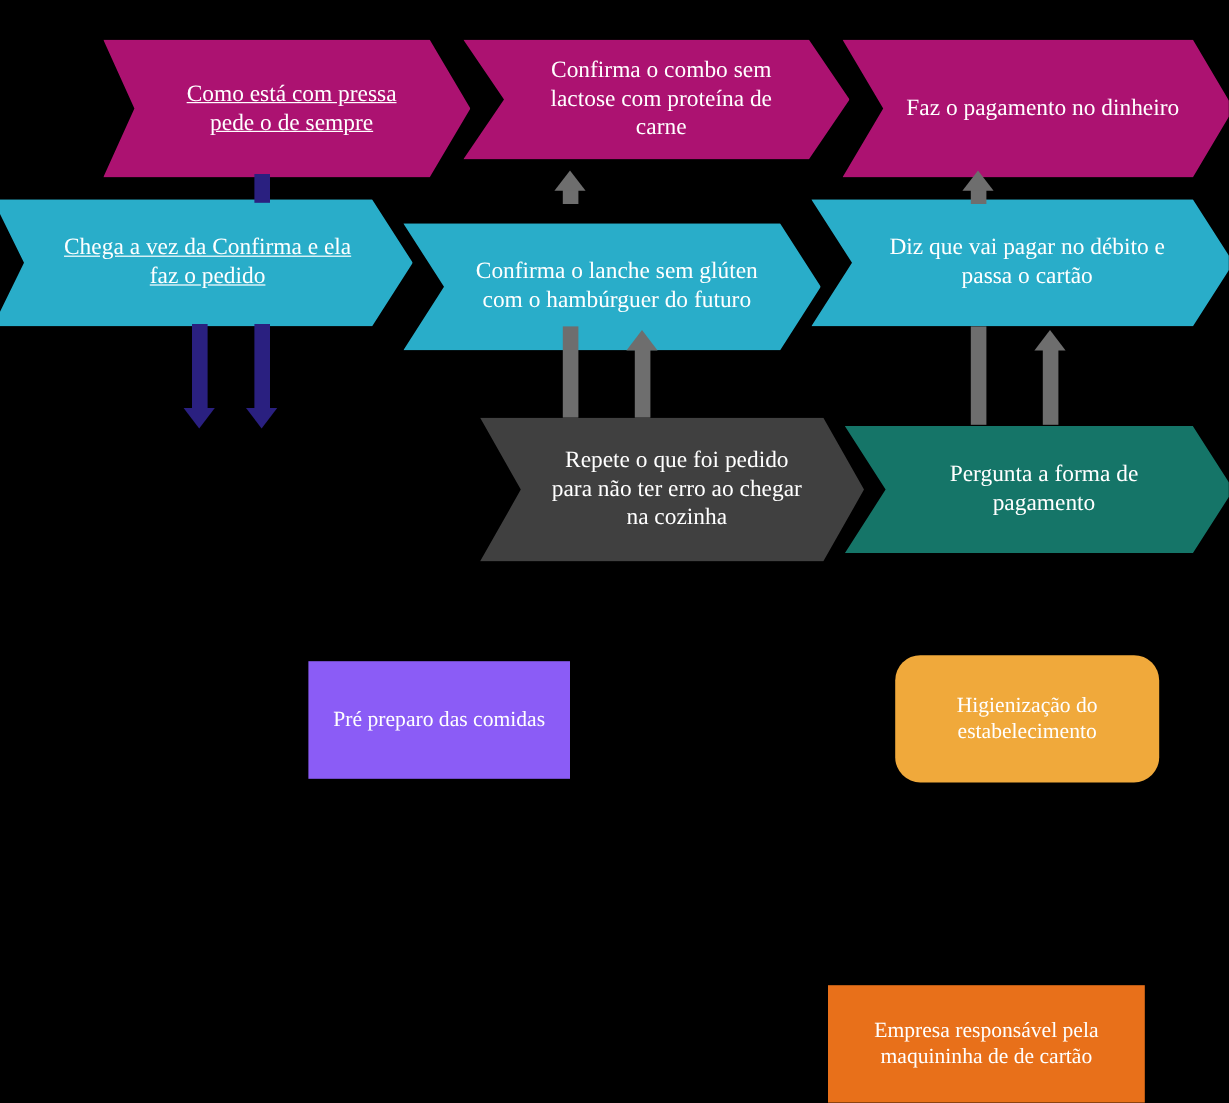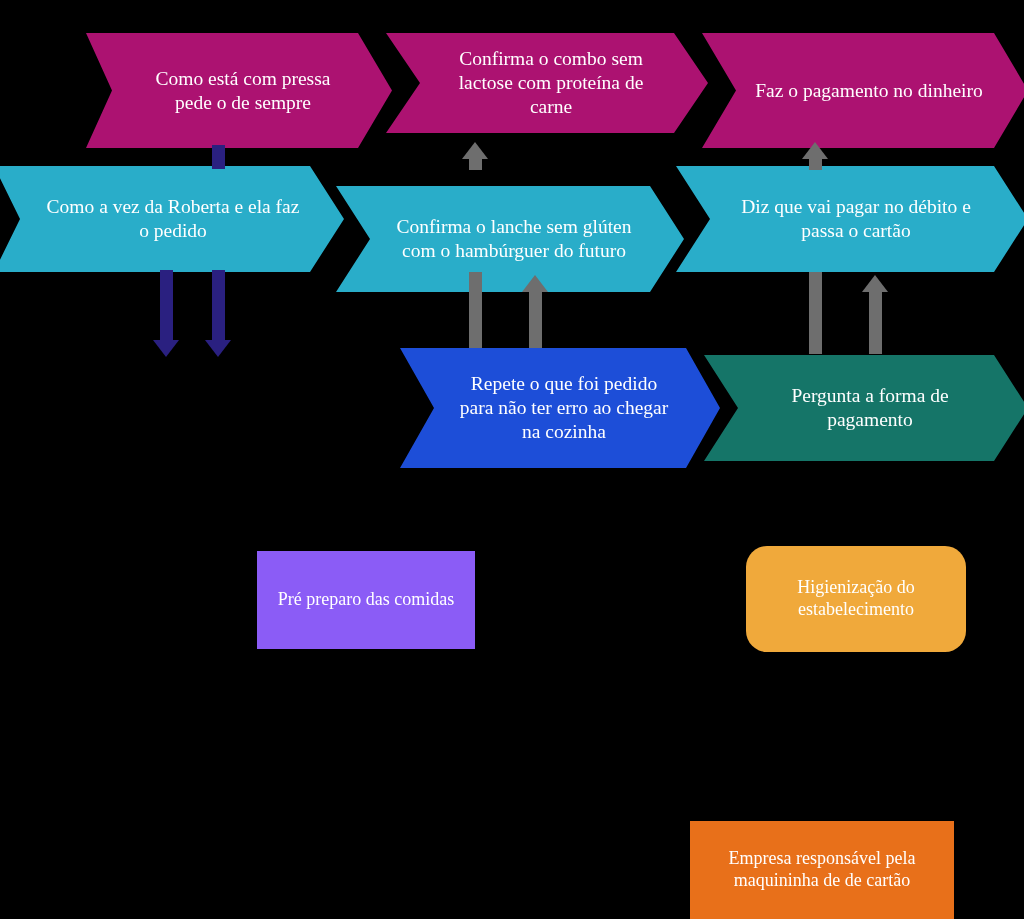--- a/index.html
+++ b/index.html
@@ -15,20 +15,21 @@
     box-sizing:border-box;
   }
   .chev{
     -webkit-clip-path:polygon(0 0, calc(100% - 34px) 0, 100% 50%, calc(100% - 34px) 100%, 0 100%, 34px 50%);
     clip-path:polygon(0 0, calc(100% - 34px) 0, 100% 50%, calc(100% - 34px) 100%, 0 100%, 34px 50%);
     padding:6px 44px 6px 52px;
   }
   .chev.first{
     -webkit-clip-path:polygon(0 0, calc(100% - 34px) 0, 100% 50%, calc(100% - 34px) 100%, 0 100%, 26px 50%);
     clip-path:polygon(0 0, calc(100% - 34px) 0, 100% 50%, calc(100% - 34px) 100%, 0 100%, 26px 50%);
+    text-decoration:underline;
   }
   .chev .lbl{width:100%;}
 
   .boxnode{padding:8px 14px;}
 
   .row-magenta{font-size:19.5px;}
   .row-cyan{font-size:19.5px;}
   .row-teal{font-size:19.5px;}
   .boxnode{font-size:18px;}
 
@@ -48,30 +49,30 @@
     <span class="lbl">Como está com pressa pede o de sempre</span>
   </div>
   <div class="node chev row-magenta" style="left:386px;top:33px;width:322px;height:100px;background:#AC1271;">
     <span class="lbl">Confirma o combo sem lactose com proteína de carne</span>
   </div>
   <div class="node chev row-magenta" style="left:702px;top:33px;width:326px;height:115px;background:#AC1271;">
     <span class="lbl">Faz o pagamento no dinheiro</span>
   </div>
 
   <div class="node chev first row-cyan" style="left:-6px;top:166px;width:350px;height:106px;background:#29ADC9;">
-    <span class="lbl">Como a vez da Roberta e ela faz o pedido</span>
+    <span class="lbl">Chega a vez da Confirma e ela faz o pedido</span>
   </div>
   <div class="node chev row-cyan" style="left:336px;top:166px;width:348px;height:106px;background:#29ADC9;margin-top:20px;">
     <span class="lbl">Confirma o lanche sem glúten com o hambúrguer do futuro</span>
   </div>
   <div class="node chev row-cyan" style="left:676px;top:166px;width:352px;height:106px;background:#29ADC9;">
     <span class="lbl">Diz que vai pagar no débito e passa o cartão</span>
   </div>
 
-  <div class="node chev row-teal" style="left:400px;top:348px;width:320px;height:120px;background:#1d4ed8;">
+  <div class="node chev row-teal" style="left:400px;top:348px;width:320px;height:120px;background:#404040;">
     <span class="lbl">Repete o que foi pedido para não ter erro ao chegar na cozinha</span>
   </div>
   <div class="node chev row-teal" style="left:704px;top:355px;width:324px;height:106px;background:#157568;">
     <span class="lbl">Pergunta a forma de pagamento</span>
   </div>
 
   <div class="node boxnode" style="left:257px;top:551px;width:218px;height:98px;background:#8b5cf6;justify-content:center;">
     <span class="lbl">Pré preparo das comidas</span>
   </div>
   <div class="node boxnode" style="left:746px;top:546px;width:220px;height:106px;background:#F0A93B;border-radius:21px;">

